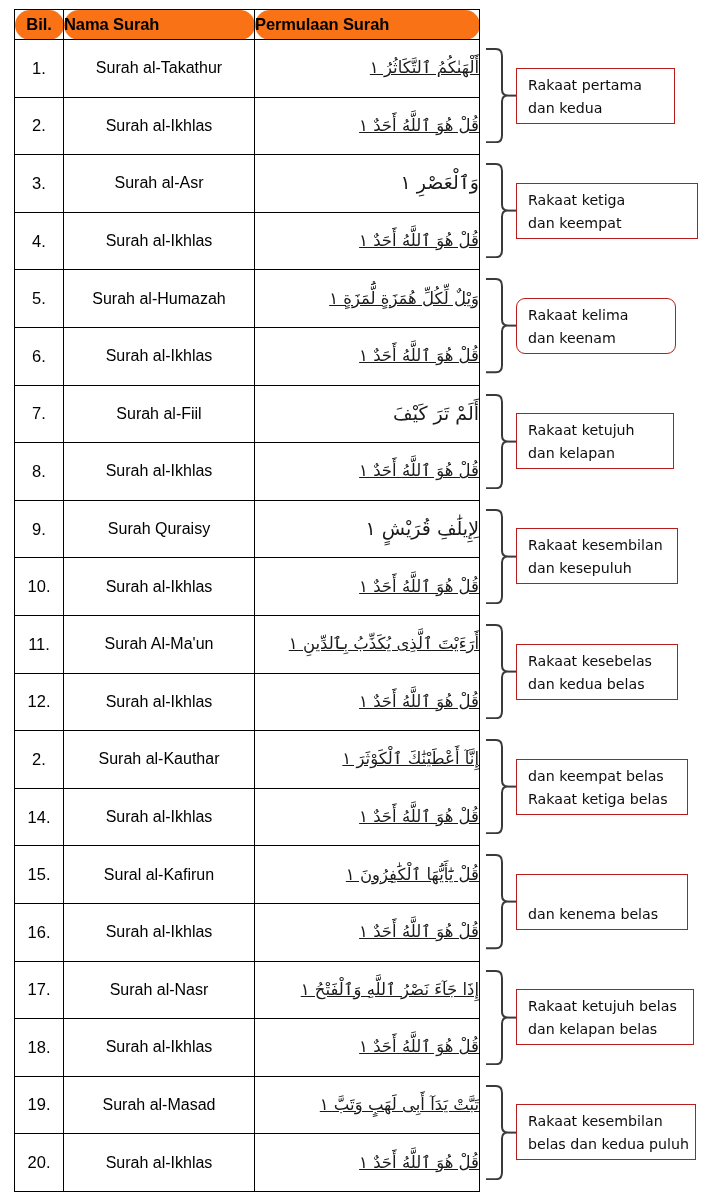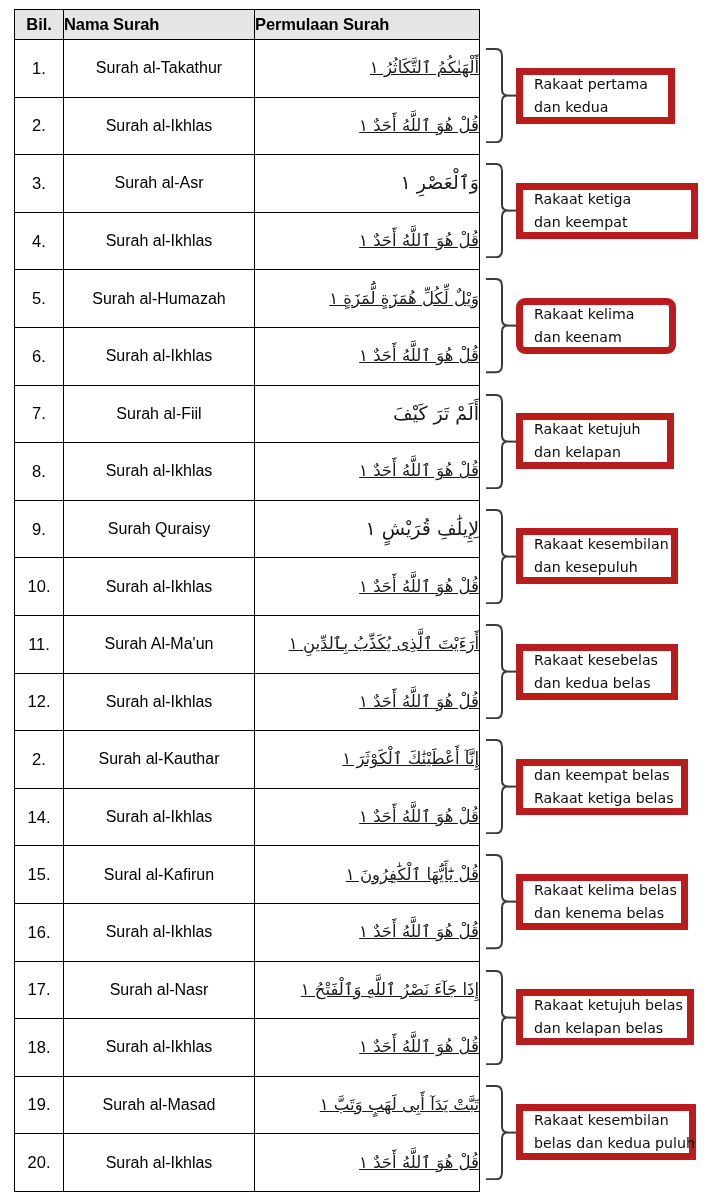--- a/index.html
+++ b/index.html
@@ -24,25 +24,26 @@
     width: 464px;
     border-collapse: collapse;
     table-layout: fixed;
   }
   #surah-table td, #surah-table th {
     border: 1px solid #000000;
     padding: 0;
     vertical-align: middle;
   }
   #surah-table thead th {
-    background: #e5e5e5;
+    background: #f97316;
     height: 29px;
     font-size: 16.5px;
     font-weight: bold;
     letter-spacing: -0.1px;
+    border-radius: 15px;
   }
   .col-bil  { width: 48px;  text-align: center; }
   .col-nama { width: 190px; text-align: center;   }
   .col-perm { width: 224px; text-align: left;   }
 
   th.col-bil  { text-align: center; padding-left: 0; }
   th.col-nama { text-align: left;  padding-left: 8px; }
   th.col-perm { text-align: left;  padding-left: 8px; }
 
   #surah-table tbody tr { height: 57.6px; }
@@ -88,26 +89,26 @@
   }
   .brace {
     position: absolute;
     left: 0;
     top: 0;
     width: 36px;
   }
   .brace svg { display: block; }
   .group-box {
     position: absolute;
-    border: 7px solid #b91c1c;
+    border: 1px solid #b91c1c;
     background: #ffffff;
     box-sizing: border-box;
     display: flex;
     flex-direction: column;
-    justify-content: center;
+    justify-content: flex-end;
     padding: 3px 0 3px 11px;
   }
   .group-box .line {
     font-family: "DejaVu Sans", sans-serif;
     font-size: 14.2px;
     line-height: 1.62;
     white-space: nowrap;
     color: #0d0d0d;
   }
 </style>
@@ -312,21 +313,20 @@
       </div>
     </div>
     <div class="group" style="left: 0px; top: 0px;">
       <div class="brace" style="left: 484px; top: 854.4px;">
         <svg width="36" height="95.2" viewBox="0 0 36 95.2">
           <path d="M2 1 H12 Q18 1 18 8 V41.6 Q18 47.6 24 47.6 Q18 47.6 18 53.6 V87.2 Q18 94.2 12 94.2 H2" fill="none" stroke="#3a3a3a" stroke-width="2"></path>
           <line x1="24" y1="47.6" x2="34" y2="47.6" stroke="#3a3a3a" stroke-width="2"></line>
         </svg>
       </div>
       <div class="group-box" style="left: 516px; top: 874px; width: 172px; height: 56px;">
-        <div class="line">Rakaat kelima belas</div>
         <div class="line">dan kenema belas</div>
       </div>
     </div>
     <div class="group" style="left: 0px; top: 0px;">
       <div class="brace" style="left: 484px; top: 969.6px;">
         <svg width="36" height="95.2" viewBox="0 0 36 95.2">
           <path d="M2 1 H12 Q18 1 18 8 V41.6 Q18 47.6 24 47.6 Q18 47.6 18 53.6 V87.2 Q18 94.2 12 94.2 H2" fill="none" stroke="#3a3a3a" stroke-width="2"></path>
           <line x1="24" y1="47.6" x2="34" y2="47.6" stroke="#3a3a3a" stroke-width="2"></line>
         </svg>
       </div>

